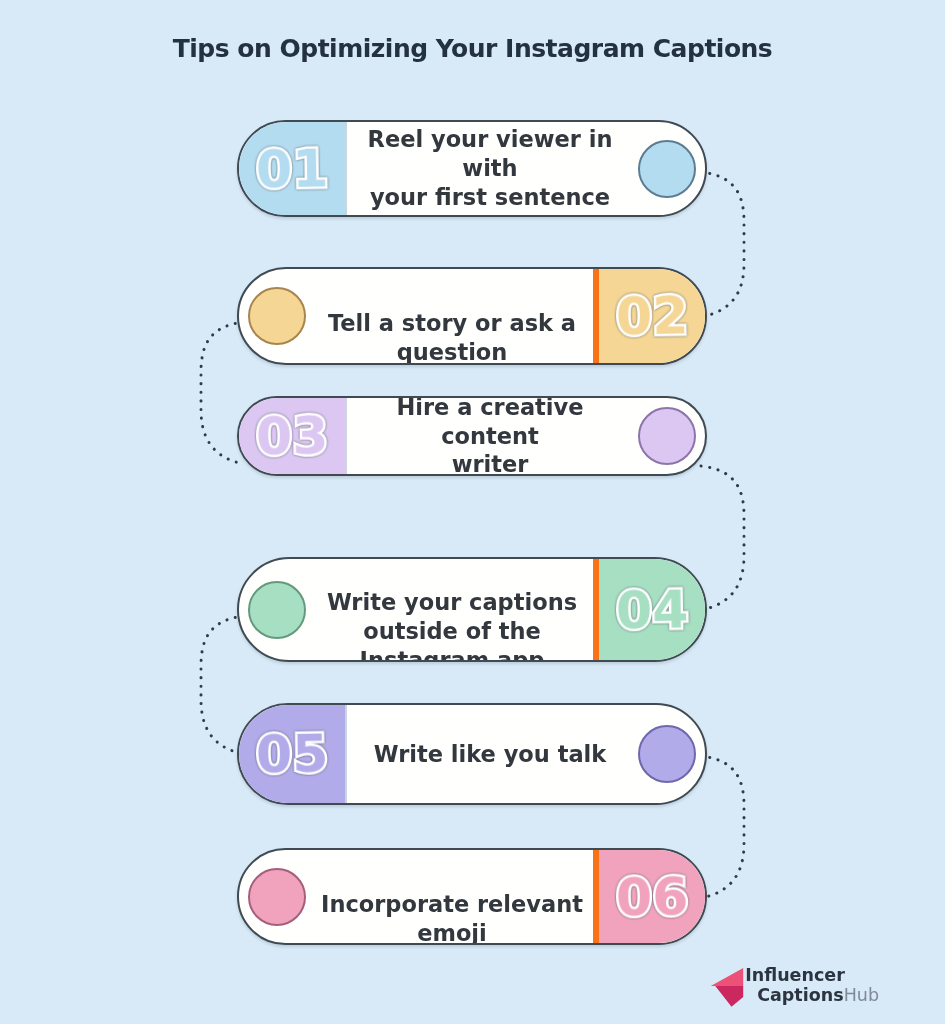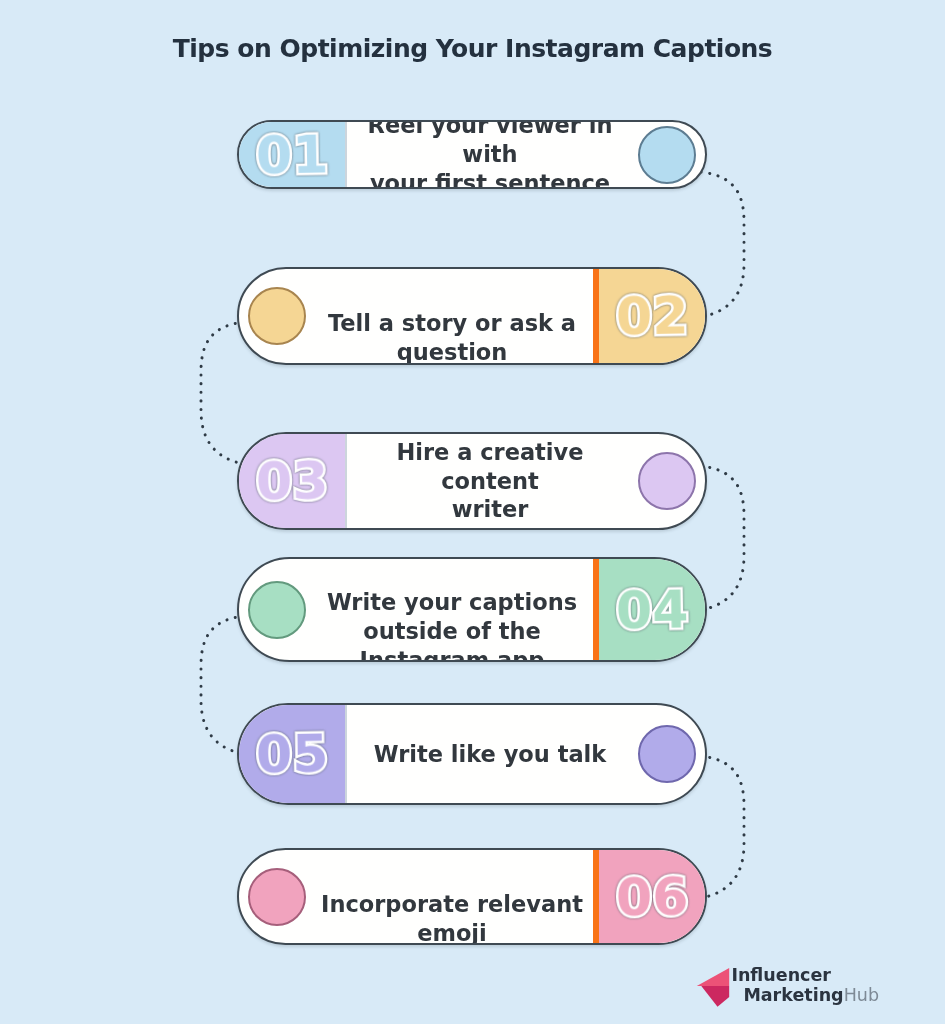--- a/index.html
+++ b/index.html
@@ -51,23 +51,23 @@
     background: #fffffe;
     border: 2px solid #3f4a53;
     border-radius: 60px;
     box-sizing: border-box;
     overflow: hidden;
     z-index: 1;
     box-shadow: 0 2px 3px rgba(60, 75, 90, 0.18);
   }
   .pill--right { flex-direction: row-reverse; }
 
-  .p1 { top: 120px; height: 69px; }
+  .p1 { top: 120px; height: 97px; }
   .p2 { top: 267px; height: 98px; }
-  .p3 { top: 432px; height: 98px; justify-content: center; }
+  .p3 { top: 396px; height: 80px; justify-content: center; }
   .p4 { top: 557px; height: 105px; }
   .p5 { top: 703px; height: 102px; }
   .p6 { top: 848px; height: 97px; }
 
   .cap {
     flex: 0 0 106px;
     display: flex;
     align-items: center;
     justify-content: center;
     background: var(--cap, #cccccc);
@@ -219,17 +219,17 @@
     <div class="dot"></div>
   </div>
 
   <div class="logo">
     <svg class="logo-mark" viewBox="0 0 40 46" xmlns="http://www.w3.org/2000/svg">
       <polygon id="logo-mark-light" points="38,2 2,22 38,22" fill="#ec5277"></polygon>
       <polygon id="logo-mark-dark" points="38,22 7,22 25,45 38,34" fill="#cc2860"></polygon>
     </svg>
     <div class="logo-text">
       <div class="logo-line1">Influencer</div>
-      <div class="logo-line2"><span class="logo-marketing">Marketing</span><span class="logo-hub">Hub</span></div>
+      <div class="logo-line2"><span class="logo-marketing">Captions</span><span class="logo-hub">Hub</span></div>
     </div>
   </div>
 
 </div>
 
 </body></html>

